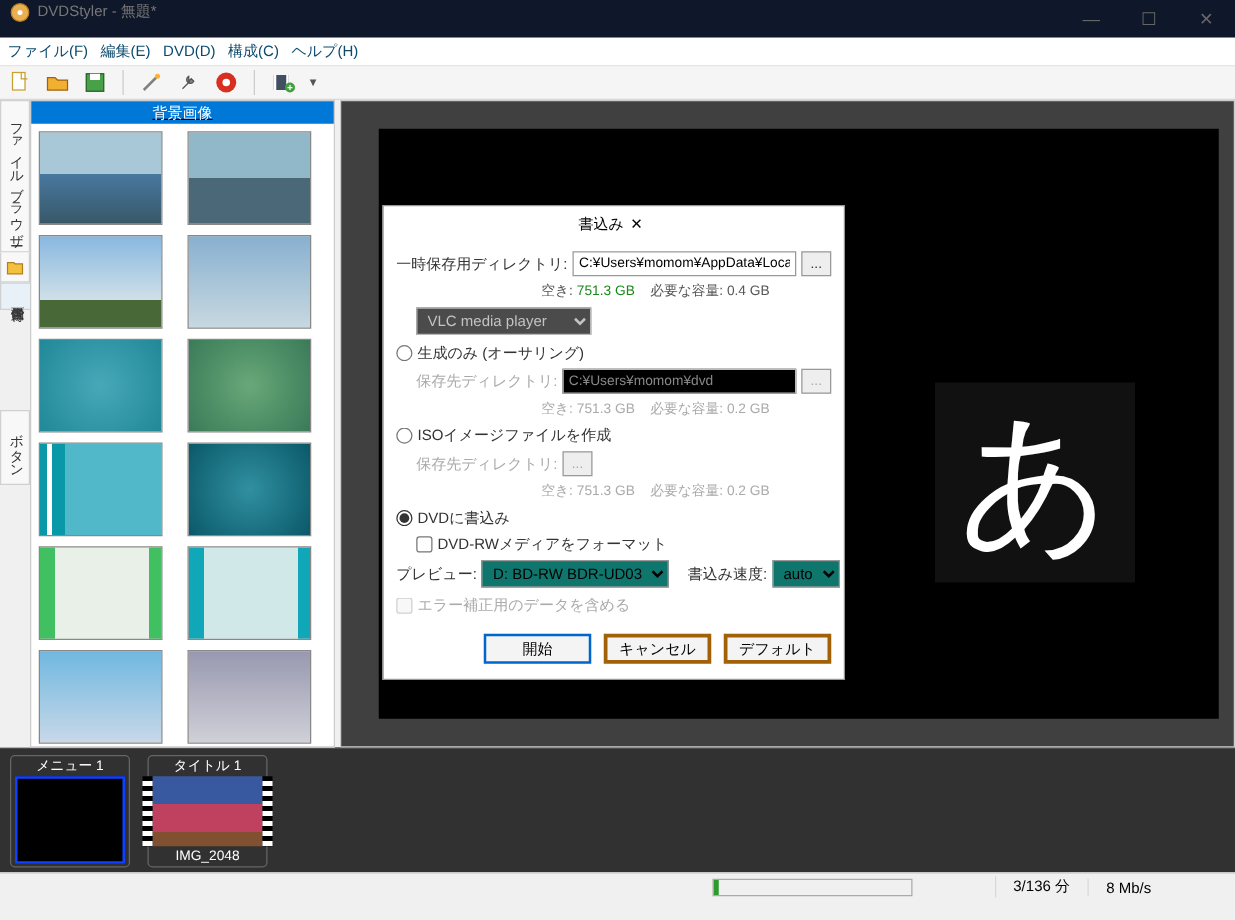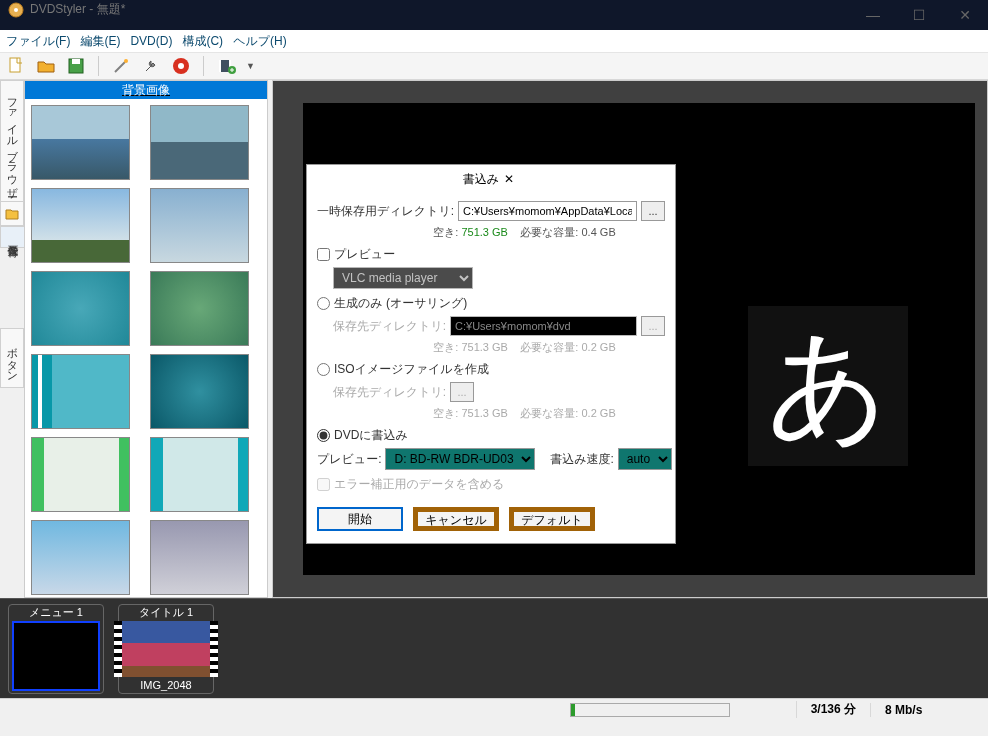--- a/index.html
+++ b/index.html
@@ -40,21 +40,21 @@
 .tl-item .tl-label { height: 14px; font-size: 11px; color: #fff; text-align: center; }
 .tl-item .tl-thumb { flex: 1; width: 88px; margin: 2px 0; background: #000; position: relative; }
 .tl-item.menu .tl-thumb { border: 2px solid #1040ff; }
 .tl-item.title .tl-thumb::before, .tl-item.title .tl-thumb::after {
   content: ""; position: absolute; top: 0; bottom: 0; width: 8px;
   background: repeating-linear-gradient(#000 0 4px, #fff 4px 8px);
 }
 .tl-item.title .tl-thumb::before { left: -8px; }
 .tl-item.title .tl-thumb::after { right: -8px; }
 
-.statusbar { height: 22px; background: #f0f0f0; border-top: 1px solid #d0d0d0; display: flex; align-items: center; font-size: 12px; font-weight: bold; }
+.statusbar { height: 22px; background: #f0f0f0; border-top: 1px solid #d0d0d0; display: flex; align-items: center; font-size: 12px; }
 .statusbar .prog { flex: 1; }
 .statusbar .prog-bar { width: 160px; height: 14px; border: 1px solid #aaa; margin-left: 570px; position: relative; }
 .statusbar .prog-bar::before { content: ""; position: absolute; left: 0; top: 0; bottom: 0; width: 4px; background: #2c9b2c; }
 .statusbar .cell { padding: 0 14px; border-left: 1px solid #d8d8d8; }
 
 
 .dialog { position: absolute; left: 306px; top: 164px; width: 370px; background: #fff; border: 1px solid #999; box-shadow: 2px 2px 8px rgba(0,0,0,0.2); z-index: 10; }
 .dlg-title { height: 28px; display: flex; align-items: center; justify-content: center; padding: 0 10px; font-size: 12px; }
 .dlg-close { width: 20px; height: 20px; display: flex; align-items: center; justify-content: center; }
 .dlg-body { padding: 8px 10px 12px; font-size: 12px; color: #333; }
@@ -63,22 +63,22 @@
 .dlg-row input.text { flex: 1; height: 20px; border: 1px solid #999; padding: 0 4px; font-size: 11px; }
 .dlg-row .browse { width: 24px; height: 20px; border: 1px solid #999; background: #eee; text-align: center; font-size: 11px; line-height: 18px; }
 .dlg-info { padding-left: 116px; font-size: 11px; color: #555; margin-bottom: 6px; }
 .dlg-info .free { color: #1a8a1a; }
 .dlg-info.disabled, .disabled { color: #aaa; }
 .dlg-opt { display: flex; align-items: center; gap: 4px; margin: 6px 0 4px; }
 .dlg-opt input[type=radio], .dlg-opt input[type=checkbox] { accent-color: #333; }
 .dlg-sub { margin-left: 16px; }
 .dlg-sub input.text { border-color: #bbb; color: #888; }
 .dlg-select { height: 22px; border: 1px solid #999; background: #0f766e; padding: 0 4px; font-size: 12px; }
-.dlg-buttons { display: flex; justify-content: flex-start; gap: 10px; margin-top: 14px; }
-.dlg-buttons button { width: 86px; height: 24px; font-size: 12px; background: #f4f4f4; border: 5px solid #a16207; }
+.dlg-buttons { display: flex; justify-content: flex-end; gap: 10px; margin-top: 14px; }
+.dlg-buttons button { width: 86px; height: 24px; font-size: 12px; background: #f4f4f4; border: 3px solid #a16207; }
 .dlg-buttons button.primary { border: 2px solid #0066cc; }
 input[disabled],select[disabled]{color:#aaa;background:#000000;}
 </style>
 </head>
 <body>
 
 <div class="titlebar">
   <svg class="app-icon" viewBox="0 0 16 16">
       <circle cx="8" cy="8" r="7" fill="#e8b050" stroke="#c08020"></circle>
       <circle cx="8" cy="8" r="2" fill="#fff"></circle>
@@ -202,24 +202,20 @@
       <input class="text" value="C:¥Users¥momom¥AppData¥Local¥Temp" style="">
       <div class="browse">...</div>
     </div>
     <div class="dlg-info">
       <span>空き:</span>
       <span class="free">751.3 GB</span>&nbsp;&nbsp;&nbsp;
       <span>必要な容量:</span>
       <span>0.4 GB</span>
     </div>
 
-    <div class="dlg-opt">
-      <input type="checkbox" style="">
-      <label>プレビュー</label>
-    </div>
     <div class="dlg-sub">
       <select class="dlg-select" disabled="" style="width:140px">
         <option>VLC media player</option>
       </select>
     </div>
 
     <div class="dlg-opt">
       <input type="radio" name="m" style="">
       <label>生成のみ (オーサリング)</label>
     </div>
@@ -246,20 +242,24 @@
     <div class="dlg-info disabled">
       <span>空き:</span>
       <span>751.3 GB</span>&nbsp;&nbsp;&nbsp;
       <span>必要な容量:</span>
       <span>0.2 GB</span>
     </div>
 
     <div class="dlg-opt">
       <input type="radio" name="m" checked="" style="">
       <label>DVDに書込み</label>
+    </div>
+    <div class="dlg-sub dlg-opt" style="margin-top:0">
+      <input type="checkbox" style="">
+      <label>DVD-RWメディアをフォーマット</label>
     </div>
     <div class="dlg-sub dlg-row" style="margin-left:0">
       <label>プレビュー:</label>
       <select class="dlg-select" style="width:150px"><option>D: BD-RW   BDR-UD03</option></select>
       &nbsp;&nbsp;
       <label>書込み速度:</label>
       <select class="dlg-select" style="width:56px"><option>auto</option></select>
     </div>
     <div class="dlg-opt disabled" style="margin-left:0">
       <input type="checkbox" disabled="" style="">

